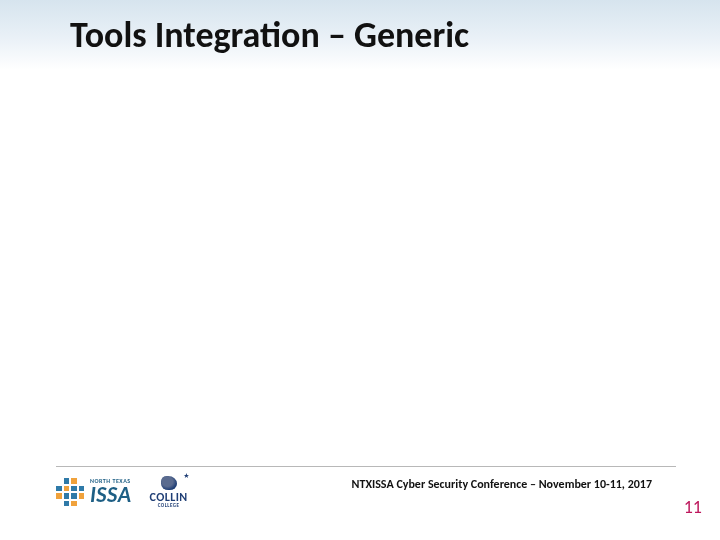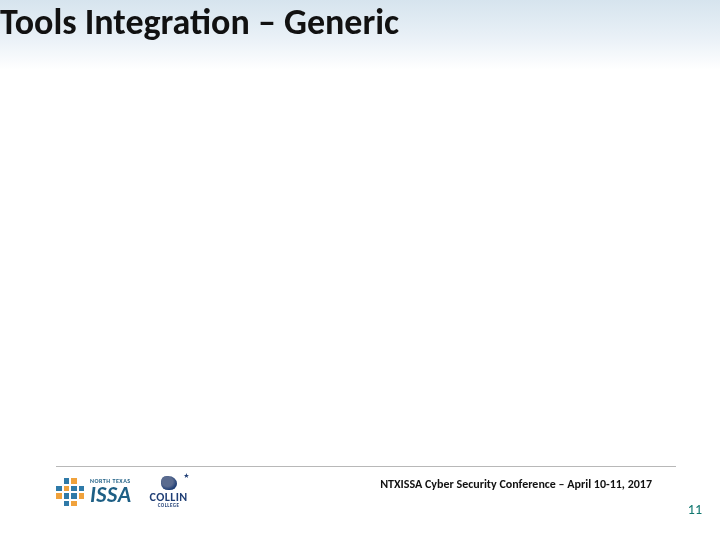--- a/index.html
+++ b/index.html
@@ -4,21 +4,22 @@
 <style>
   * { margin: 0; padding: 0; box-sizing: border-box; }
   html, body { width: 720px; height: 540px; overflow: hidden; font-family: Calibri, "Segoe UI", Arial, sans-serif; background: #fff; }
   .slide { position: relative; width: 720px; height: 540px; background: #fff; }
   .title-band {
     position: absolute;
     top: 0; left: 0; right: 0;
     height: 70px;
     background: linear-gradient(to bottom, #d6e4ee 0%, #eaf1f7 55%, #ffffff 100%);
     display: flex;
-    align-items: flex-start;
+    align-items: center;
+    padding-left: 70px;
   }
   .title-band h1 {
     font-size: 36px;
     font-weight: 700;
     color: #111;
   }
   .body-text {
     position: absolute;
     top: 236px;
     left: 0; right: 0;
@@ -87,22 +88,22 @@
     font-size: 12px;
     line-height: 1.35;
     font-weight: 700;
     color: #111;
   }
   .footer-text .line2 .accent { color: #e88b1c; font-weight: 700; }
   .page-num {
     position: absolute;
     right: 18px;
     bottom: 22px;
-    font-size: 14px;
-    color: #0f766e;
+    font-size: 18px;
+    color: #be185d;
     font-weight: 400;
   }
 </style>
 </head>
 <body>
 
 <div class="slide">
 
   <div class="title-band">
     <h1>Tools Integration – Generic</h1>
@@ -139,19 +140,19 @@
       </div>
       <div class="collin-logo">
         <span class="collin-star">★</span>
         <div class="cougar"></div>
         <span class="collin-name">COLLIN</span>
         <span class="collin-sub">COLLEGE</span>
       </div>
     </div>
 
     <div class="footer-text">
-      <div>NTXISSA Cyber Security Conference – April 10-11, 2017</div>
+      <div>NTXISSA Cyber Security Conference – November 10-11, 2017</div>
     </div>
   </div>
 
   <div class="page-num">11</div>
 
 </div>
 
 </body></html>

